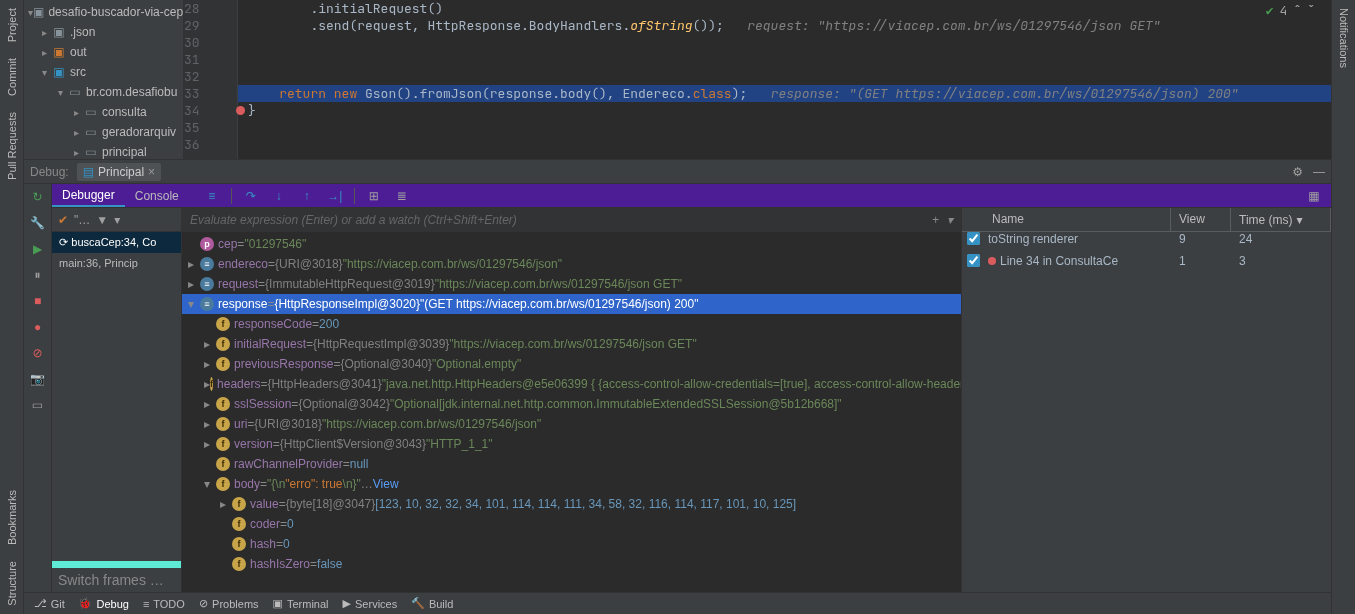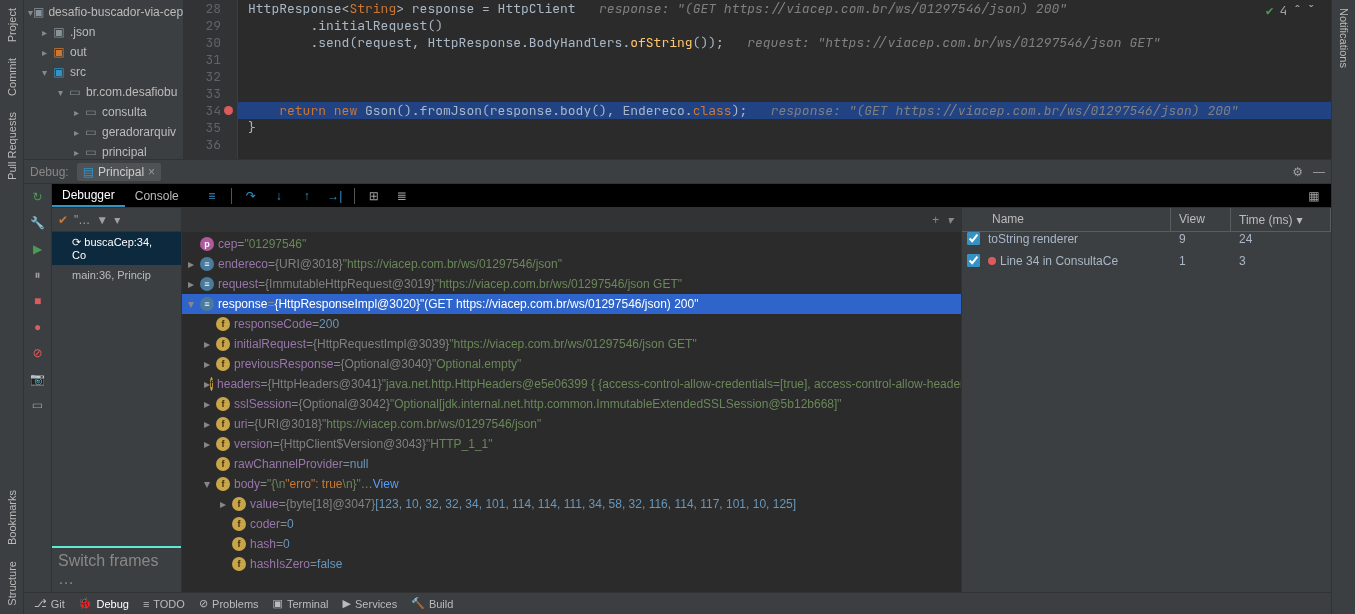--- a/index.html
+++ b/index.html
@@ -102,23 +102,23 @@
   flex: 1;
   background: #2b2b2b;
   font-family: "JetBrains Mono","Consolas",monospace;
   font-size: 13px;
   display: flex;
   position: relative;
   overflow: hidden;
 }
 .gutter {
   width: 54px;
-  text-align: right;
+  text-align: left;
   color: #606366;
-  padding-right: 16px;
+  padding-right: 4px;
   background: #313335;
   border-right: 1px solid #3c3f41;
 }
 .gutter .ln { height: 17px; line-height:17px; position:relative;}
 .bp::after{
   content:''; position:absolute; right:-12px; top:4px; width:9px;height:9px;border-radius:50%;background:#db5c5c;
 }
 .code { flex:1; position:relative; }
 .code-line { height:17px; line-height:17px; white-space:pre; padding-left:10px; }
 .hl-exec { background:#214283; }
@@ -145,33 +145,33 @@
 
 
 .debug-body { flex:1; display:flex; overflow:hidden; }
 .debug-left-tools {
   width:28px;background:#3c3f41;display:flex;flex-direction:column;align-items:center;padding-top:4px;gap:8px;border-right:1px solid #323232;
 }
 .tool-btn{width:18px;height:18px;display:flex;align-items:center;justify-content:center;color:#a0a0a0;cursor:pointer}
 .green{color:#499c54}.red{color:#db5c5c}.gray{color:#a0a0a0}.blue{color:#3592c4}
 
 .debug-center{flex:1;display:flex;flex-direction:column;overflow:hidden}
-.debug-tabs{height:24px;display:flex;align-items:center;background:#000000;border-bottom:1px solid #323232;font-size:12px}
+.debug-tabs{height:24px;display:flex;align-items:center;background:#4c1d95;border-bottom:1px solid #323232;font-size:12px}
 .dbg-tab{padding:0 10px;height:100%;display:flex;align-items:center;cursor:pointer;color:#bbb}
 .dbg-tab.active{border-bottom:2px solid #3592c4;color:#fff}
 .dbg-toolbar{display:flex;gap:10px;padding-left:14px;align-items:center}
 .dbg-toolbar .sep{width:1px;height:16px;background:#555}
 
 
 .debug-main-row{flex:1;display:flex;overflow:hidden}
 .frames-col{width:130px;background:#3c3f41;border-right:1px solid #323232;display:flex;flex-direction:column}
 .frames-hdr{height:24px;display:flex;align-items:center;gap:6px;padding:0 6px;color:#a0a0a0;border-bottom:1px solid #323232}
-.frame-item{padding:4px 20px;font-size:11px;color:#bbb}
+.frame-item{padding:4px 7px;font-size:11px;color:#bbb}
 .frame-item.active{background:#0d293e;color:#fff}
-.frames-foot{margin-top:auto;padding:4px 6px;font-size:16px;color:#888;border-top:2px solid #5eead4}
+.frames-foot{margin-top:auto;padding:4px 6px;font-size:14px;color:#888;border-top:7px solid #5eead4}
 
 .vars-col{flex:1;display:flex;flex-direction:column;background:#2b2b2b;overflow:hidden}
 .eval-row{height:24px;display:flex;align-items:center;padding:0 8px;color:#666;font-style:italic;border-bottom:1px solid #323232;background:#313335}
 .eval-row .add-btns{margin-left:auto;display:flex;gap:8px;color:#888}
 .var-tree{flex:1;overflow:auto;padding:2px 0;font-size:12px}
 .var-row{display:flex;align-items:center;height:20px;padding-left:6px;white-space:nowrap}
 .var-row.sel{background:#2f65ca;color:#fff}
 .vr-caret{width:12px;display:inline-block;color:#888}
 .badge{width:14px;height:14px;border-radius:50%;display:inline-flex;align-items:center;justify-content:center;font-size:9px;font-weight:bold;margin-right:4px}
 .badge-p{background:#b05a9e;color:#fff}
@@ -282,23 +282,22 @@
         <div class="ln">29</div>
         <div class="ln">30</div>
         <div class="ln">31</div>
         <div class="ln">32</div>
         <div class="ln">33</div>
         <div class="ln bp">34</div>
         <div class="ln">35</div>
         <div class="ln">36</div>
       </div>
       <div class="code">
-        <div class="code-line"><span class="type">HttpResponse&lt;</span><span class="kw">String</span><span class="type">&gt; response = HttpClient</span><span class="ann">   response: "(GET https://viacep.com.br/ws/01297546/json) 200"</span></div>
         <div class="code-line"><span>        .initialRequest()</span></div>
-        <div class="code-line"><span>        .send(request, HttpResponse.BodyHandlers.</span><span class="fn" style="">ofString</span><span>());</span><span class="ann">   request: "https://viacep.com.br/ws/01297546/json GET"</span></div>
+        <div class="code-line"><span>        .send(request, HttpResponse.BodyHandlers.</span><span class="fn" style="font-style:italic">ofString</span><span>());</span><span class="ann">   request: "https://viacep.com.br/ws/01297546/json GET"</span></div>
         <div class="code-line"></div>
         <div class="code-line"></div>
         <div class="code-line"></div>
         <div class="code-line hl-exec">    <span class="kw">return </span><span class="kw">new </span><span>Gson().fromJson(response.body(), Endereco.</span><span class="kw">class</span><span>);</span><span class="ann">   response: "(GET https://viacep.com.br/ws/01297546/json) 200"</span></div>
         <div class="code-line">}</div>
         <div class="code-line"></div>
       </div>
       <div class="editor-top-right">
         <span class="check-green">✔</span>
         <span>4</span>
@@ -363,20 +362,21 @@
             <span>▼</span>
             <span>▾</span>
           </div>
           <div class="frame-item active">⟳ <span>buscaCep:34, Co</span></div>
           <div class="frame-item"><span>main:36, Princip</span></div>
           <div class="frames-foot">Switch frames …</div>
         </div>
 
         <div class="vars-col">
           <div class="eval-row">
+            <span>Evaluate expression (Enter) or add a watch (Ctrl+Shift+Enter)</span>
             <div class="add-btns">
               <span>+</span>
               <span>▾</span>
             </div>
           </div>
           <div class="var-tree">
 
             <div class="var-row vi0">
                 <span class="vr-caret"></span>
                 <span class="badge badge-p">p</span>

